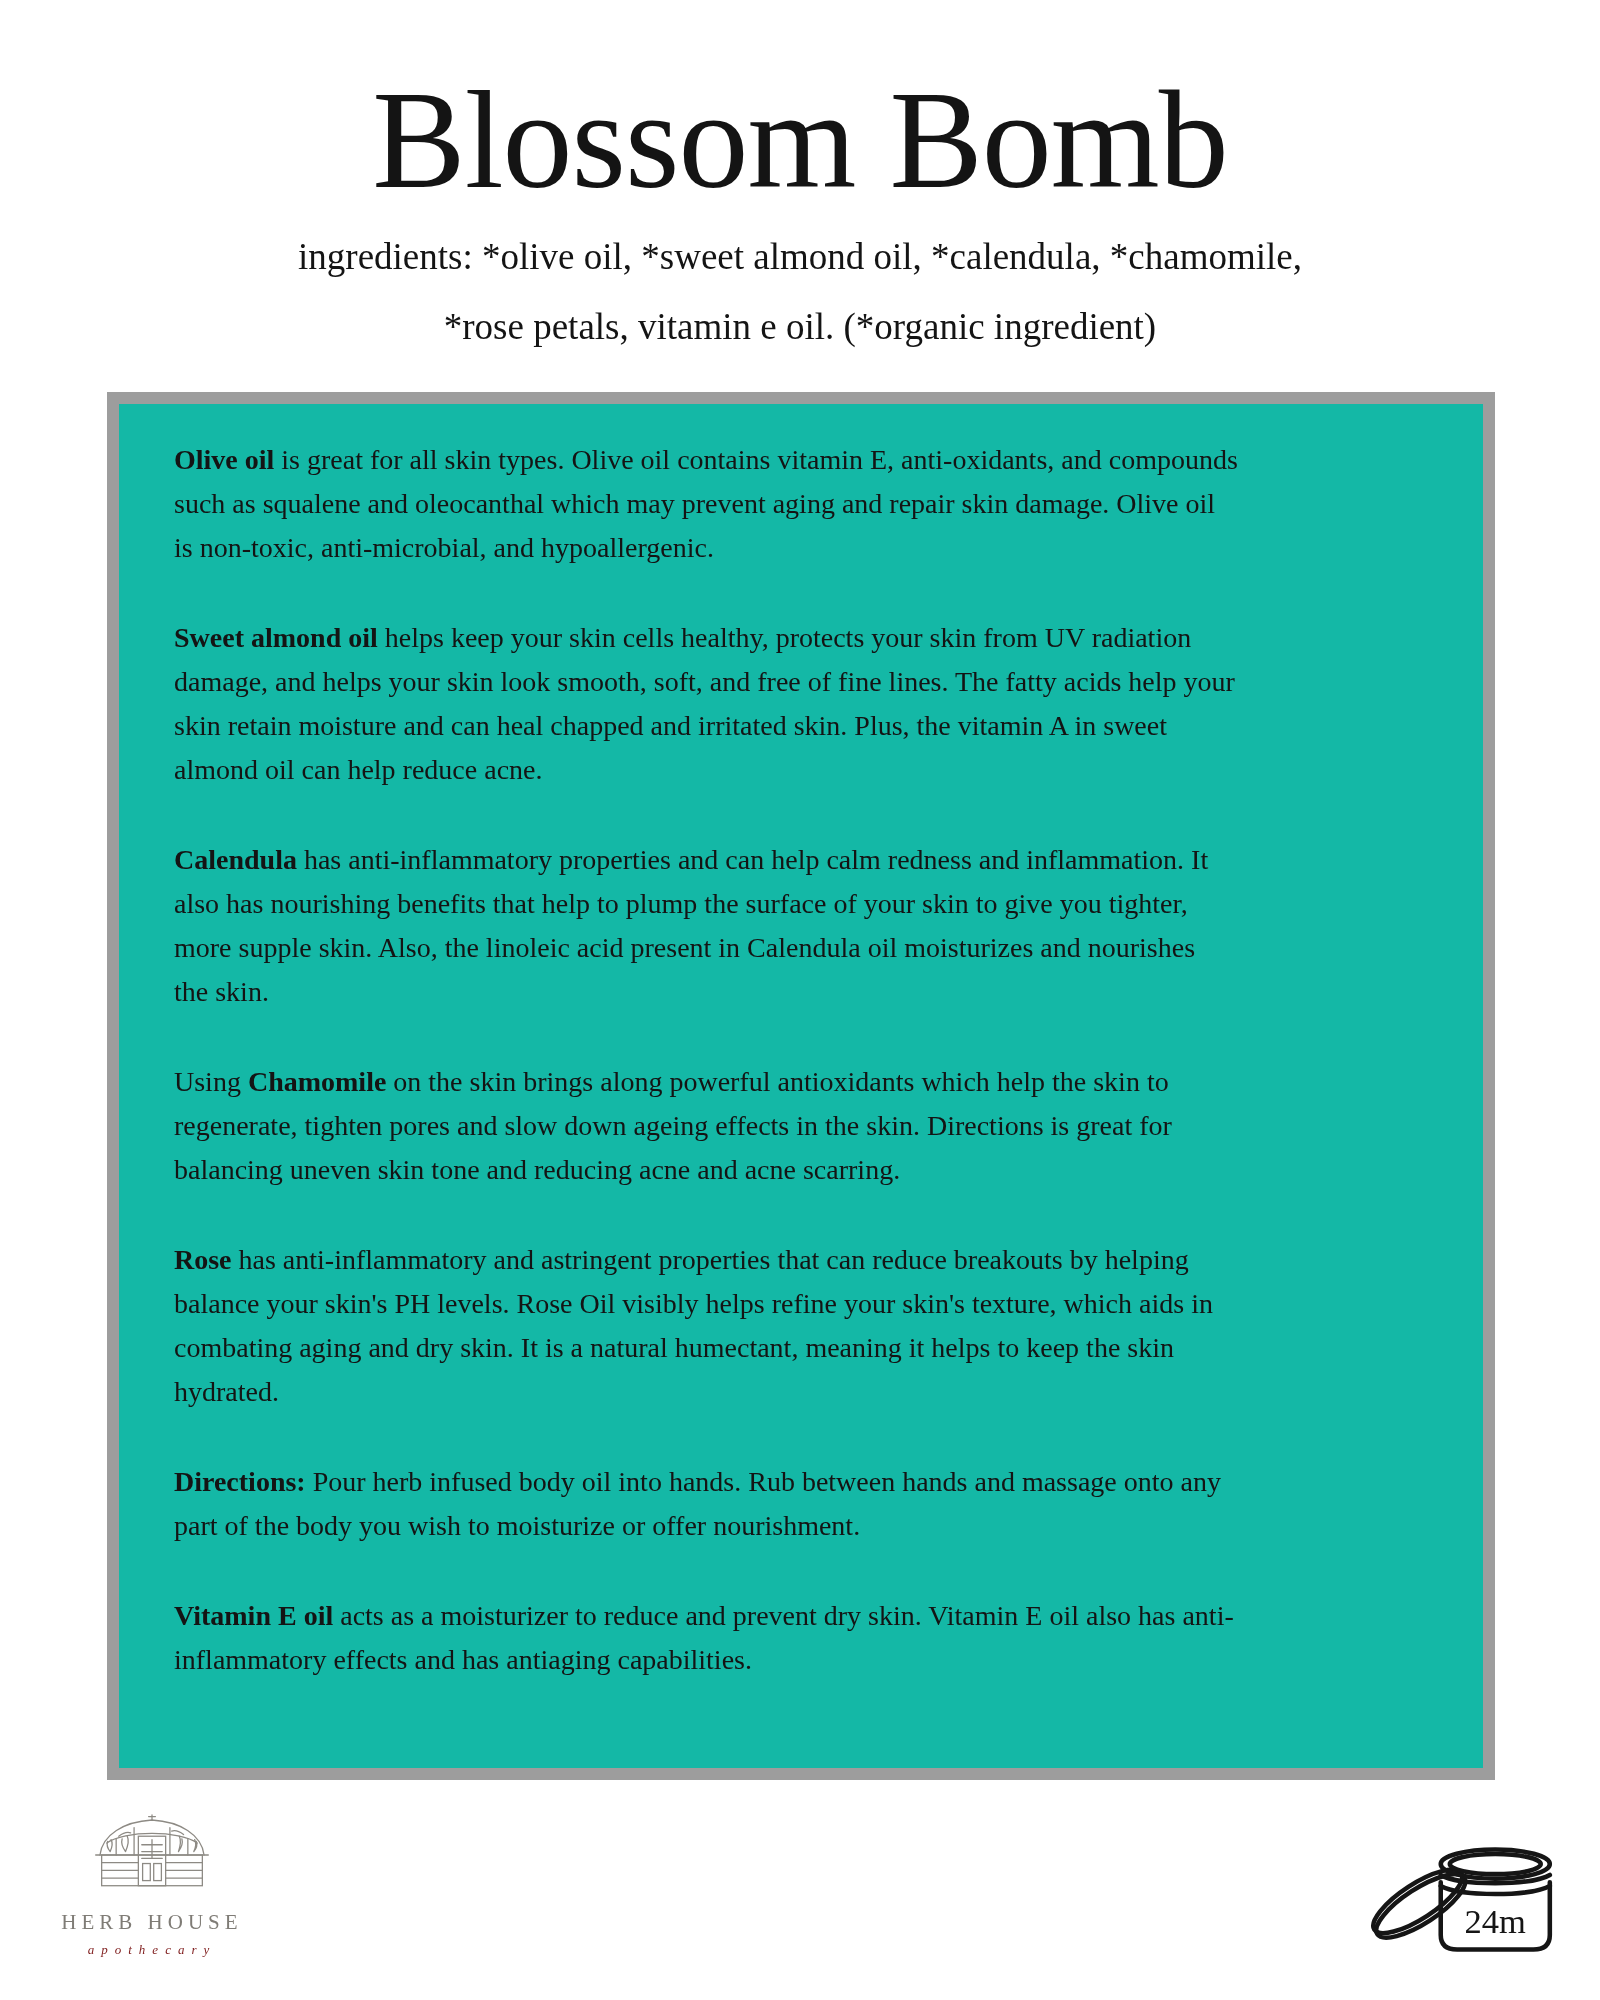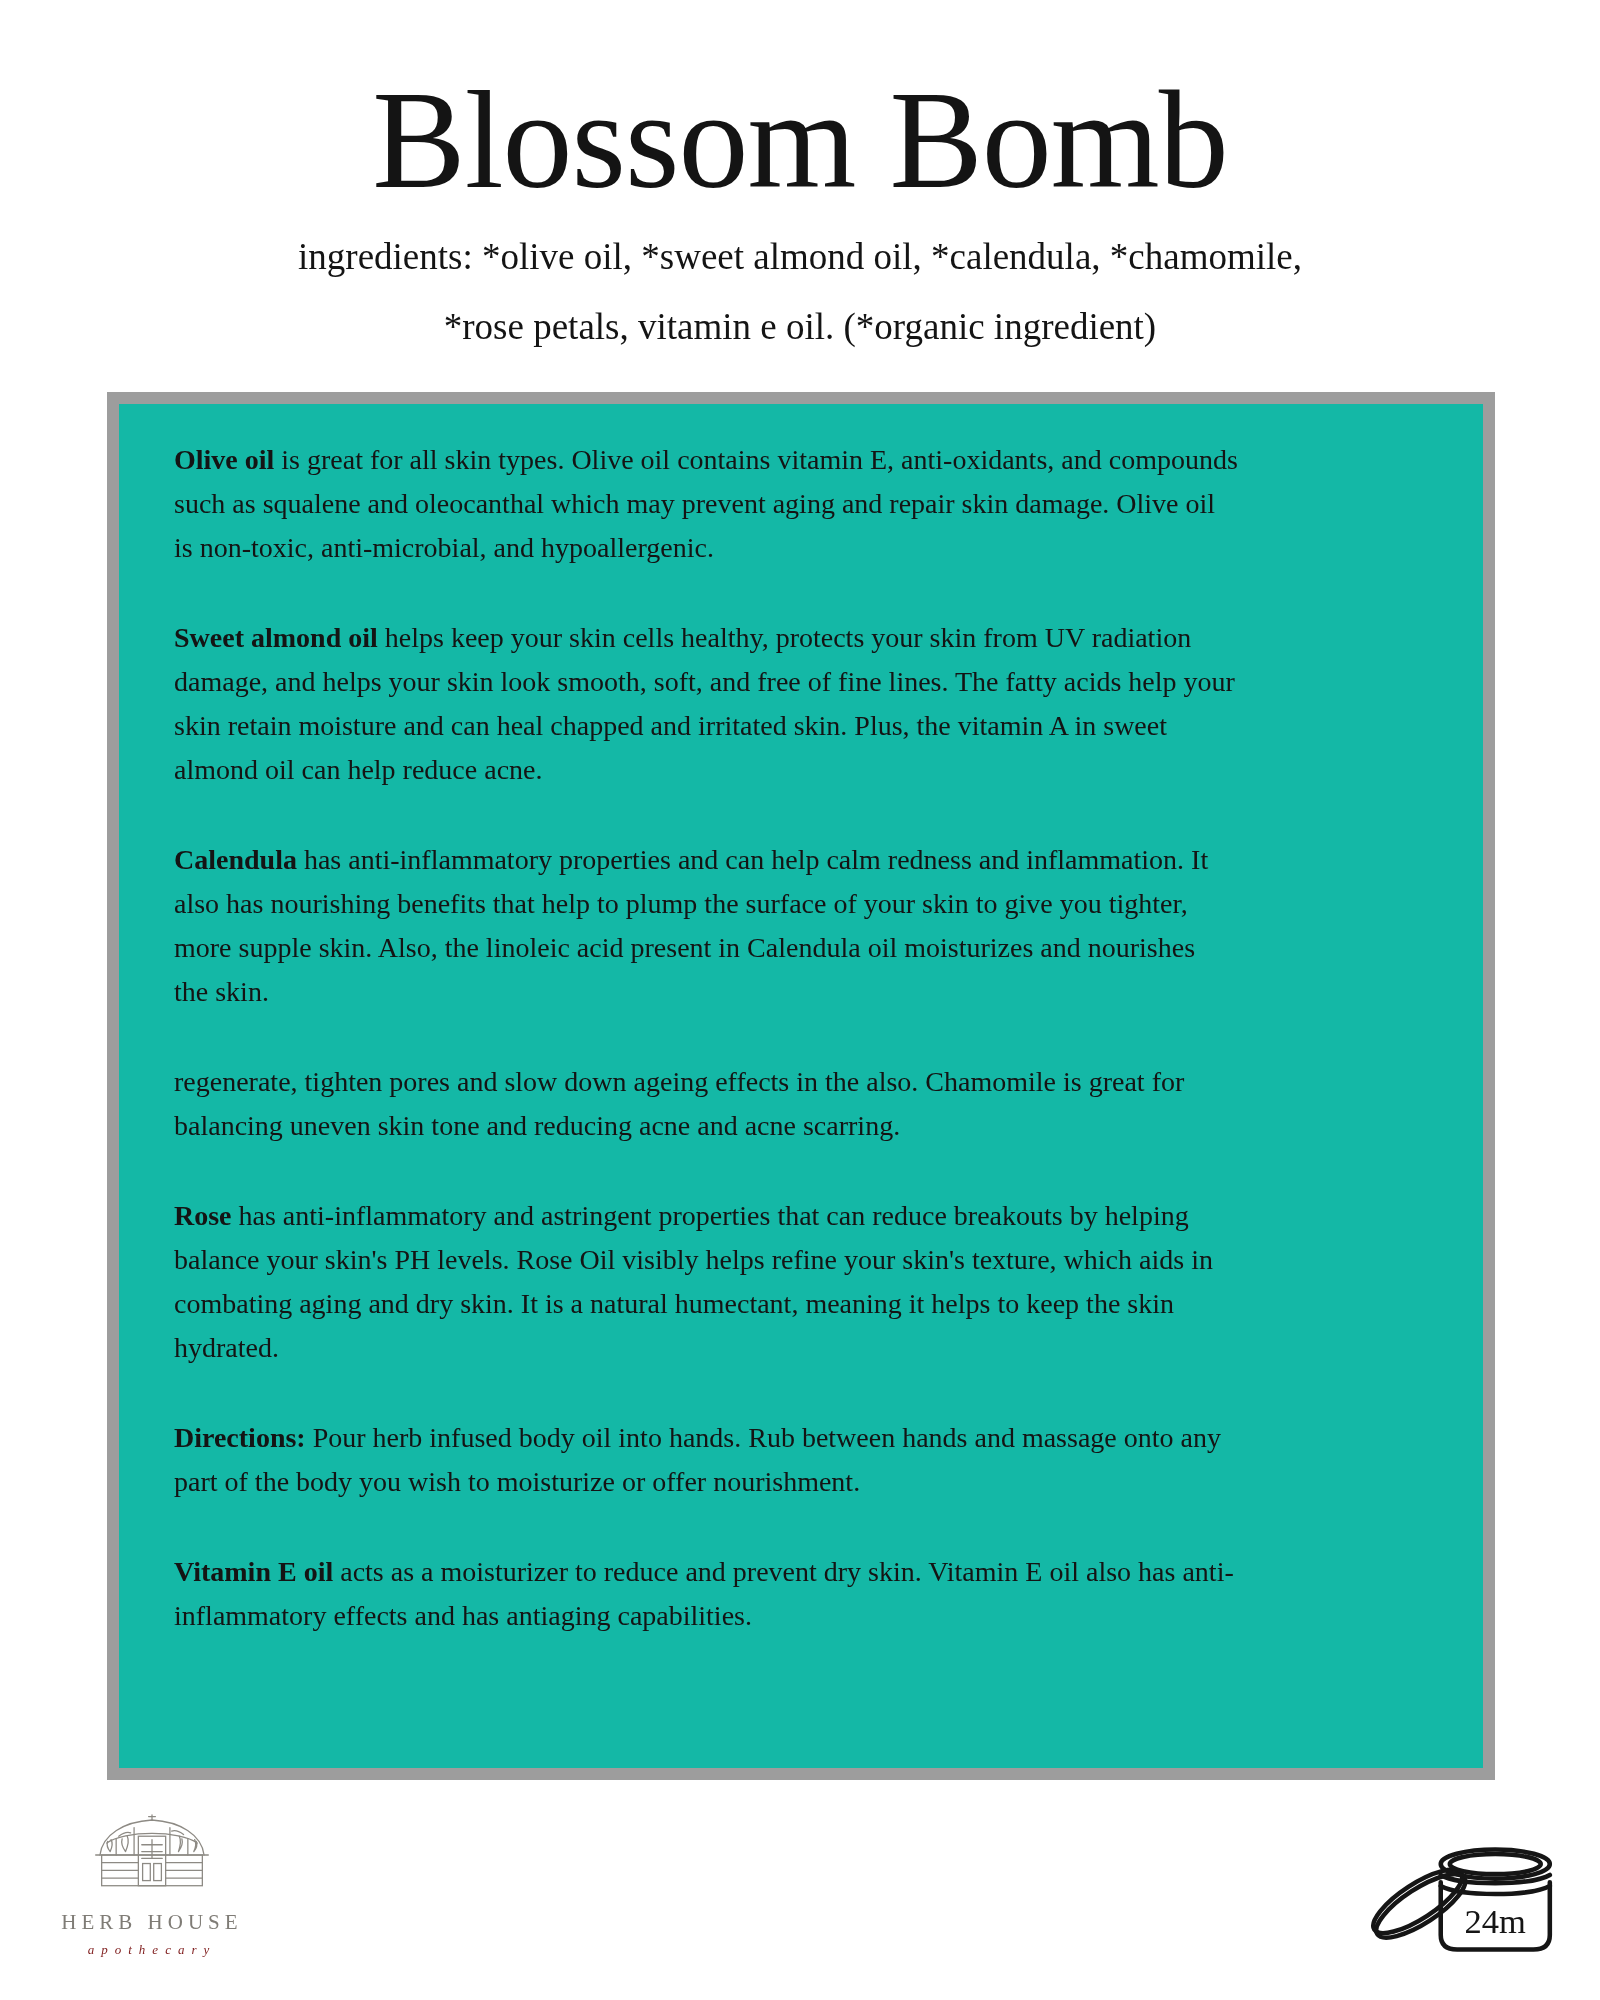--- a/index.html
+++ b/index.html
@@ -66,21 +66,22 @@
         <span class="line">skin retain moisture and can heal chapped and irritated skin. Plus, the vitamin A in sweet</span>
         <span class="line">almond oil can help reduce acne.</span>
       </p>
       <p class="para">
         <span class="line"><b>Calendula</b> has anti-inflammatory properties and can help calm redness and inflammation. It</span>
         <span class="line">also has nourishing benefits that help to plump the surface of your skin to give you tighter,</span>
         <span class="line">more supple skin. Also, the linoleic acid present in Calendula oil moisturizes and nourishes</span>
         <span class="line">the skin.</span>
       </p>
       <p class="para">
-        <span class="line">regenerate, tighten pores and slow down ageing effects in the also. Chamomile is great for</span>
+        <span class="line">Using <b>Chamomile</b> on the skin brings along powerful antioxidants which help the skin to</span>
+        <span class="line">regenerate, tighten pores and slow down ageing effects in the skin. Directions is great for</span>
         <span class="line">balancing uneven skin tone and reducing acne and acne scarring.</span>
       </p>
       <p class="para">
         <span class="line"><b>Rose</b> has anti-inflammatory and astringent properties that can reduce breakouts by helping</span>
         <span class="line">balance your skin's PH levels. Rose Oil visibly helps refine your skin's texture, which aids in</span>
         <span class="line">combating aging and dry skin. It is a natural humectant, meaning it helps to keep the skin</span>
         <span class="line">hydrated.</span>
       </p>
       <p class="para">
         <span class="line"><b>Directions:</b> Pour herb infused body oil into hands. Rub between hands and massage onto any</span>

